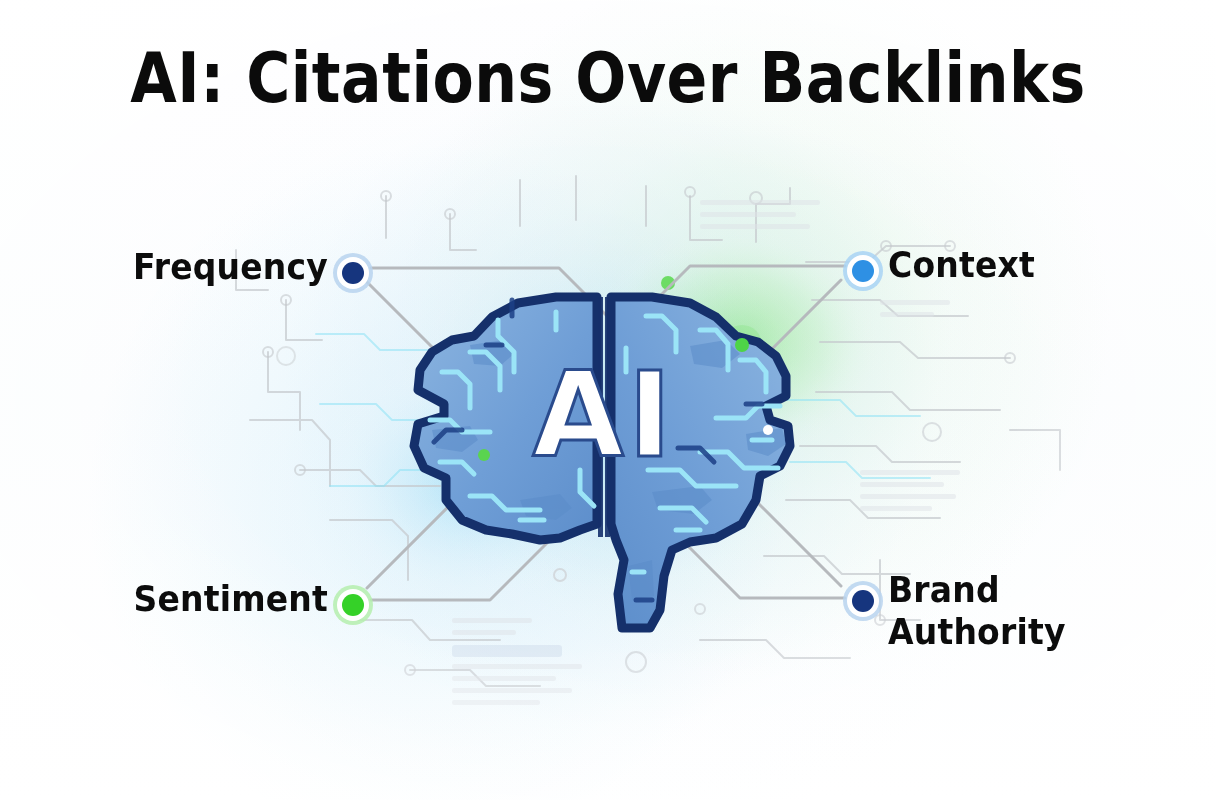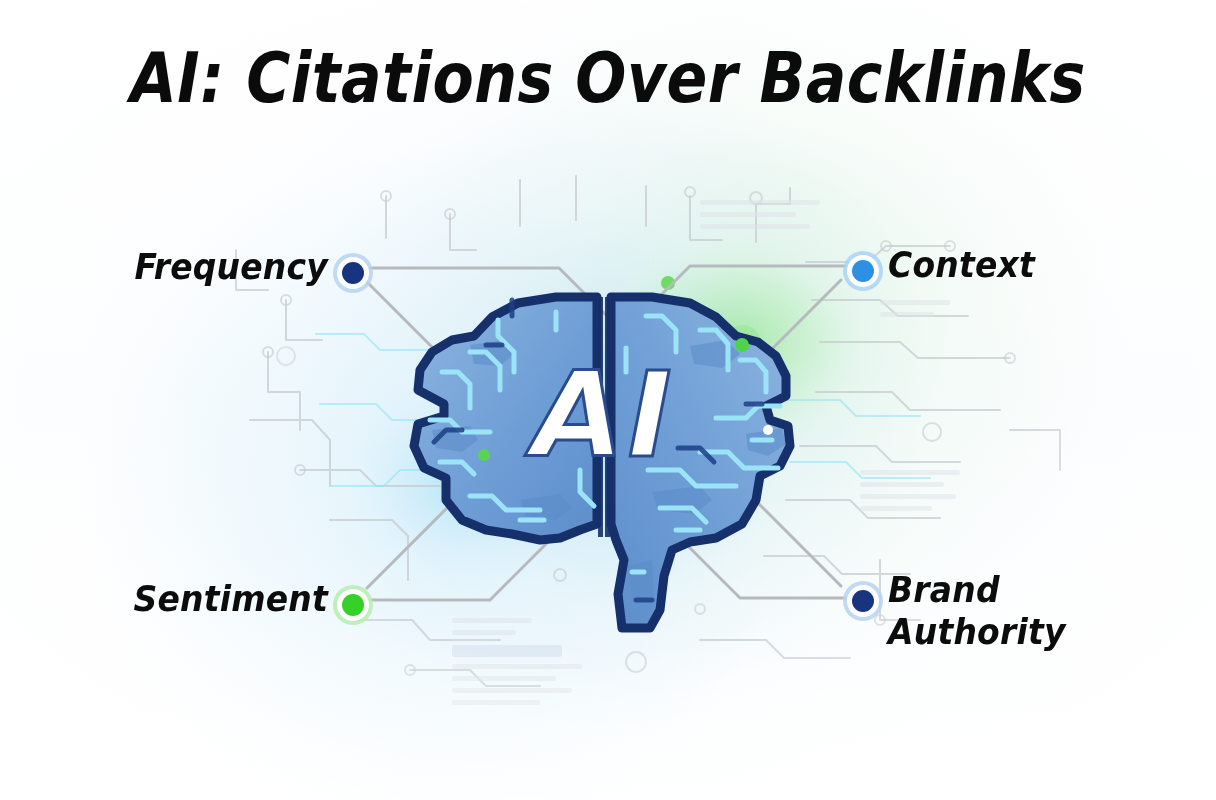--- a/index.html
+++ b/index.html
@@ -10,21 +10,20 @@
   }
   body {
     font-family: "DejaVu Sans", sans-serif;
   }
   #infographic {
     position: relative;
     width: 1216px;
     height: 800px;
     overflow: hidden;
     background: #f9a8d4;
-    font-style: italic;
   }
 
   
   .bg-layer {
     position: absolute;
     inset: 0;
     pointer-events: none;
   }
   .bg-base {
     background:

